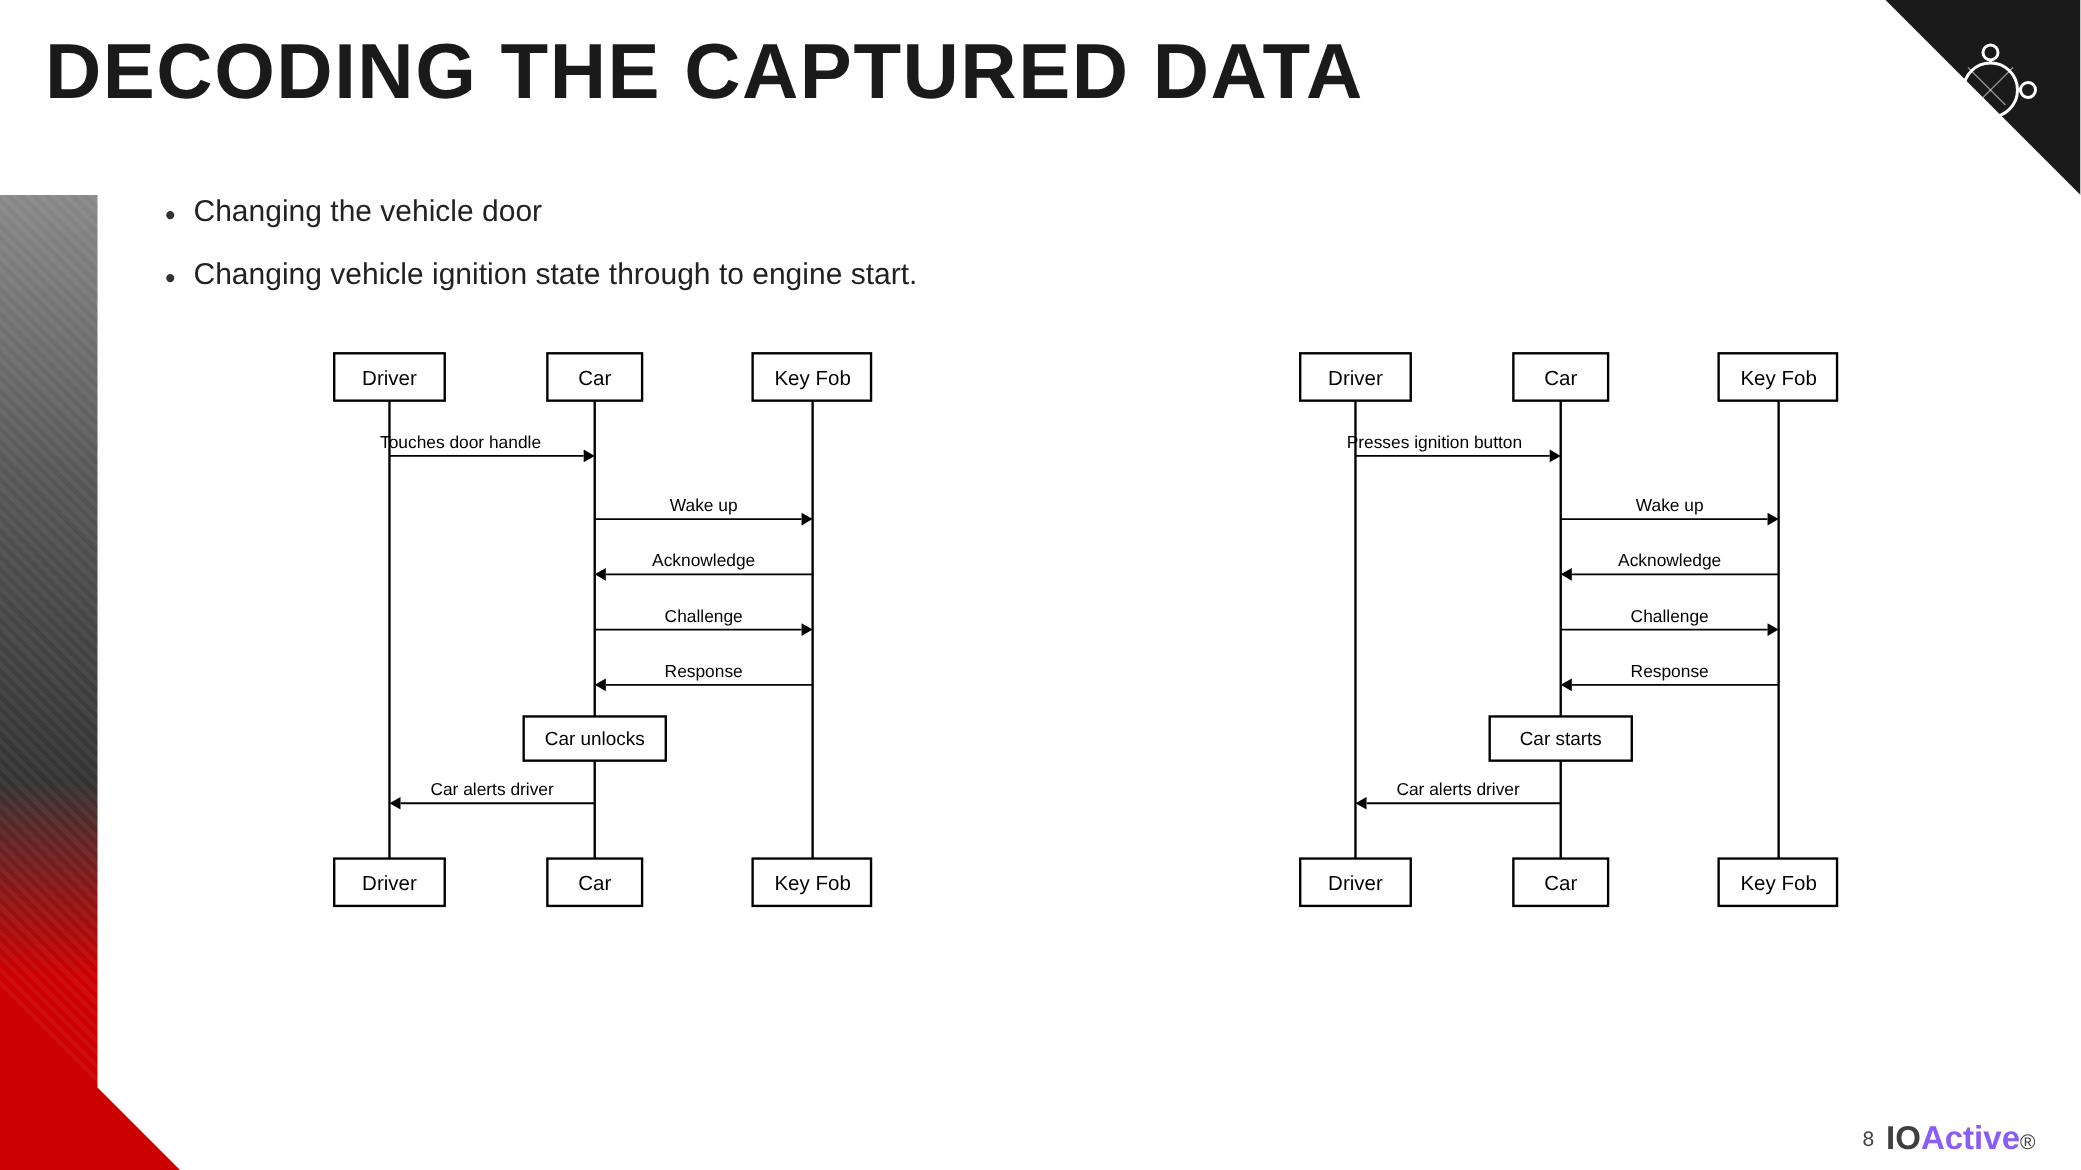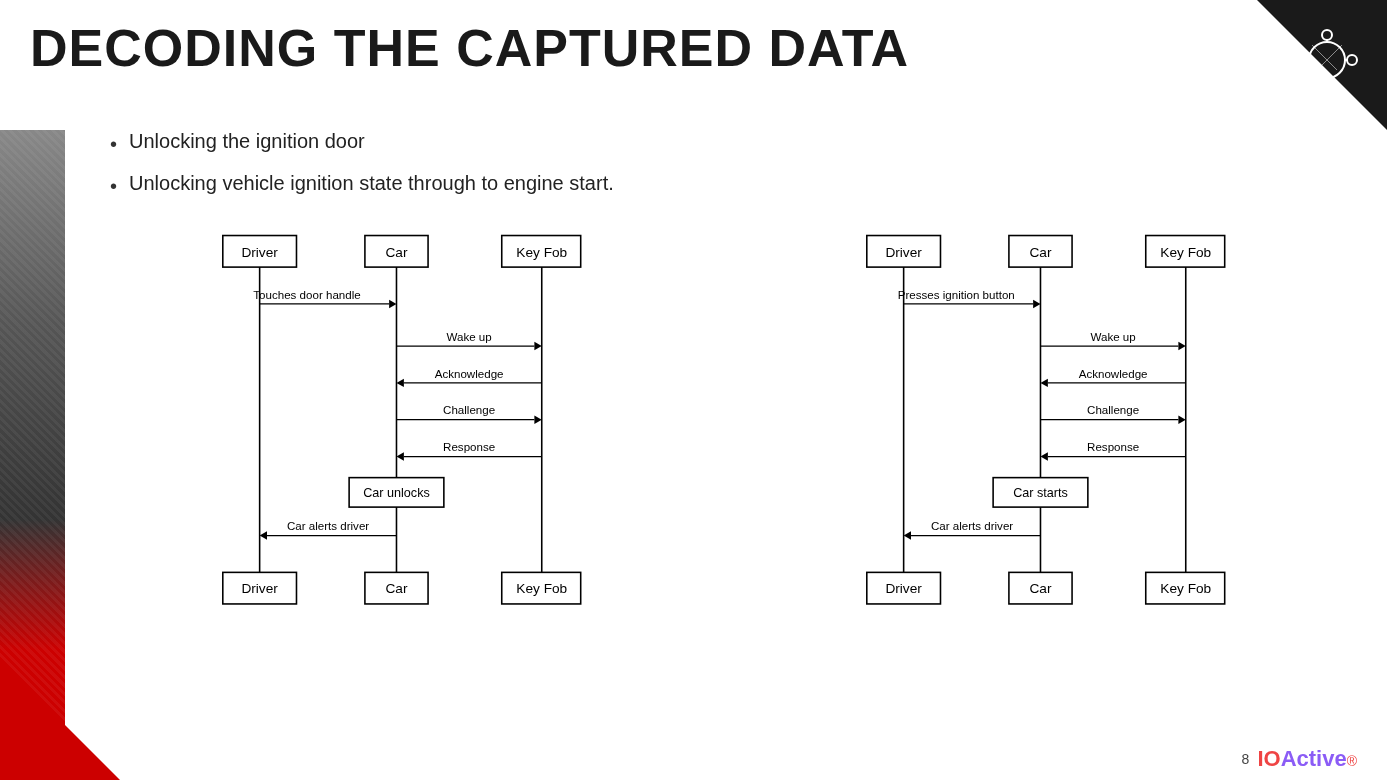--- a/index.html
+++ b/index.html
@@ -166,21 +166,21 @@
       font-size: 14px;
       color: #444;
     }
     .ioactive-logo {
       font-size: 22px;
       font-weight: 900;
       color: #1a1a1a;
       font-family: Arial Black, Arial, sans-serif;
     }
     .ioactive-logo span {
-      color: #ef4444;
+      color: #404040;
     }
   </style>
 </head>
 <body>
 
 <div class="corner-triangle"></div>
 <div class="corner-logo">
   <svg width="90" height="90" viewBox="0 0 90 90">
 
     <circle cx="45" cy="45" r="18" stroke="white" stroke-width="2" fill="none"></circle>
@@ -203,25 +203,25 @@
 
 <div class="bottom-left-triangle"></div>
 
 <h1 class="slide-title">DECODING THE CAPTURED DATA</h1>
 
 <div class="content-area">
 
   <ul class="bullet-list">
     <li>
       <span class="bullet-dot">•</span>
-      <span>Unlocking the ignition door</span>
+      <span>Changing the vehicle door</span>
     </li>
     <li>
       <span class="bullet-dot">•</span>
-      <span>Unlocking vehicle ignition state through to engine start.</span>
+      <span>Changing vehicle ignition state through to engine start.</span>
     </li>
   </ul>
 
   <div class="diagrams-row">
 
     <div class="diagram">
       <svg viewBox="0 0 380 380" xmlns="http://www.w3.org/2000/svg" style="font-family: Arial, sans-serif;">
 
         <rect x="20" y="10" width="70" height="30" fill="white" stroke="black" stroke-width="1.5"></rect>
         <text x="55" y="30" text-anchor="middle" font-size="13" fill="black">Driver</text>

